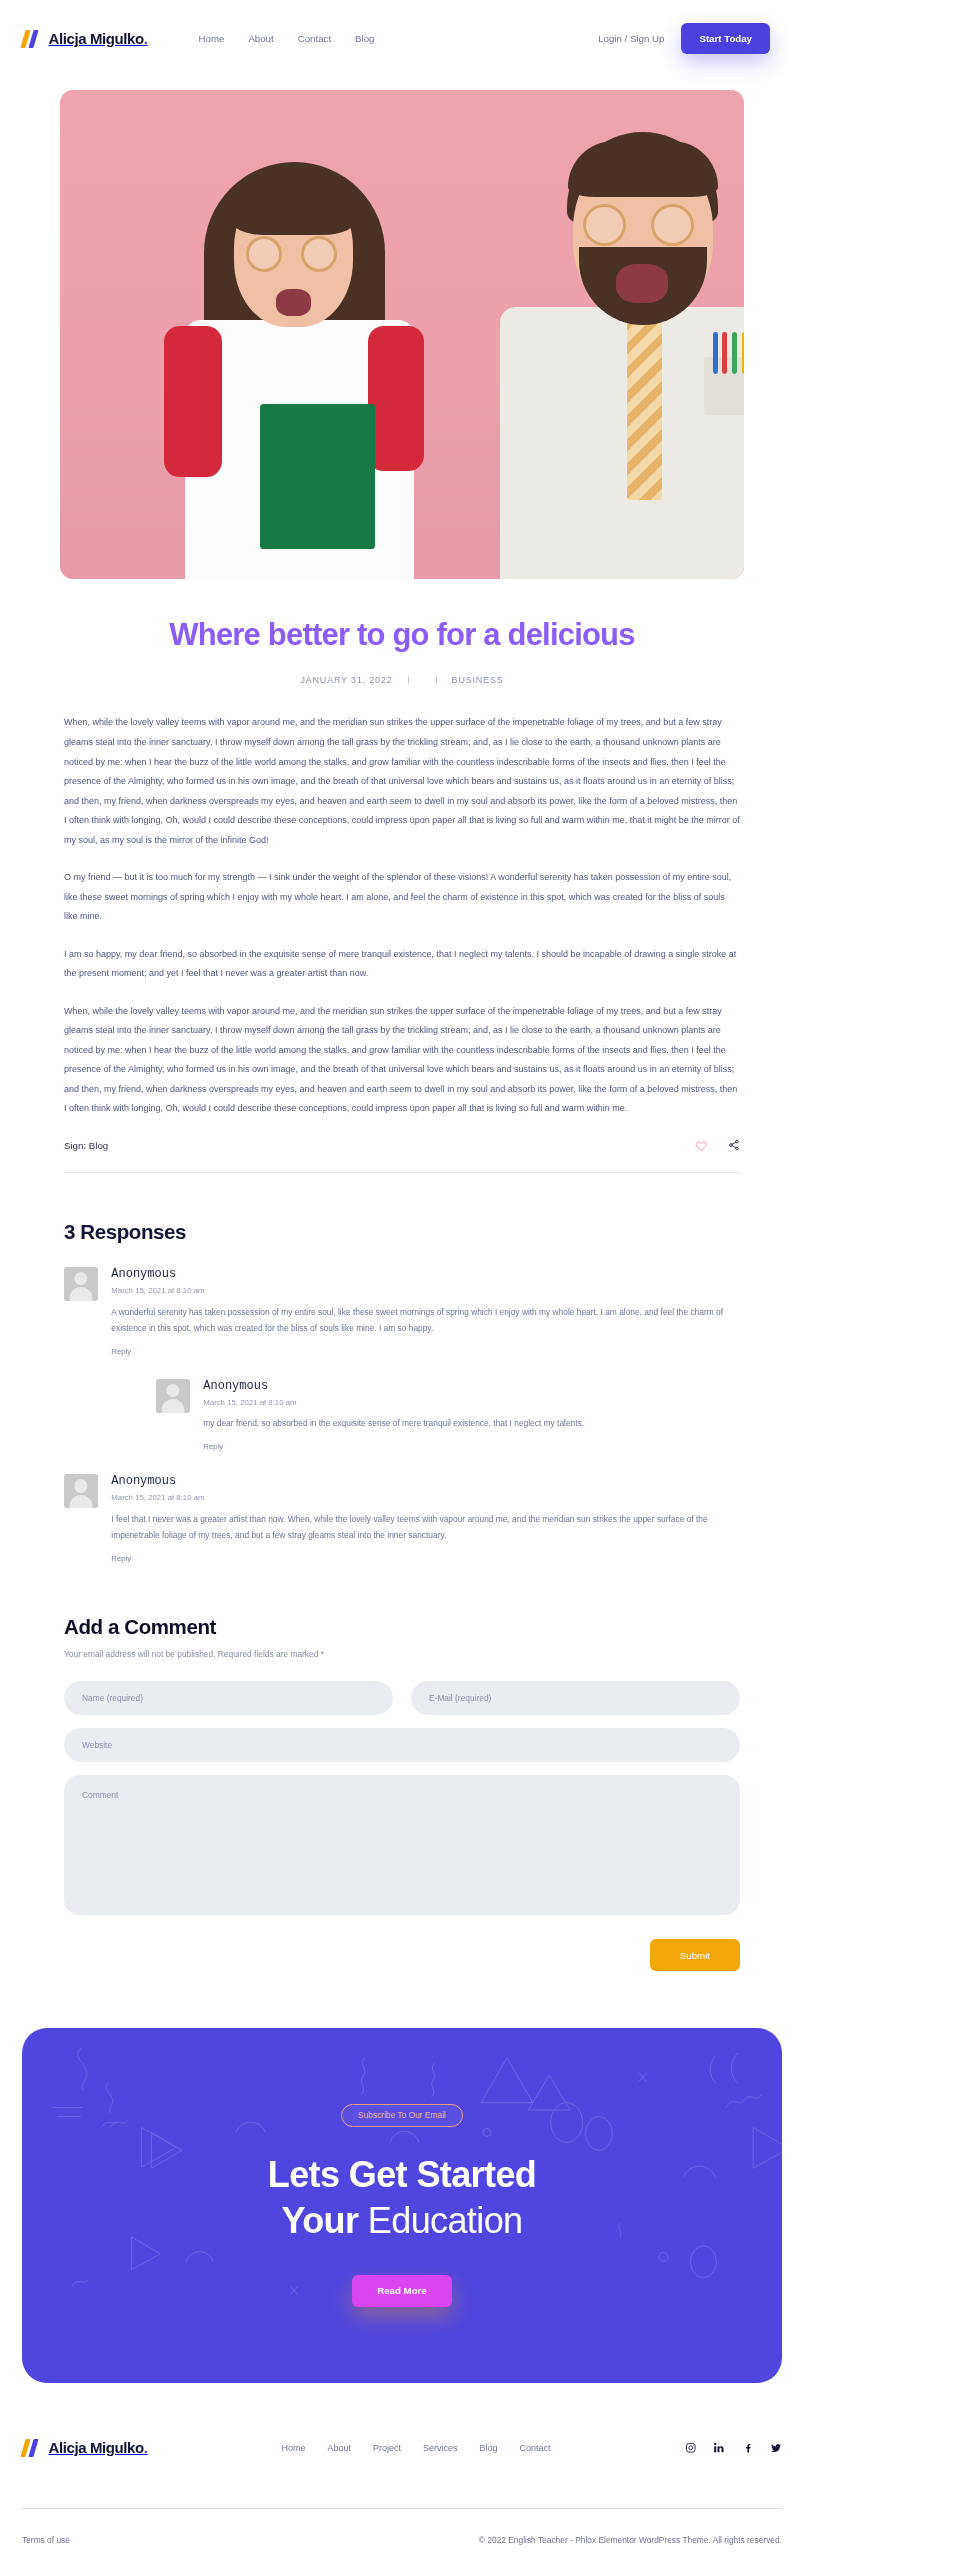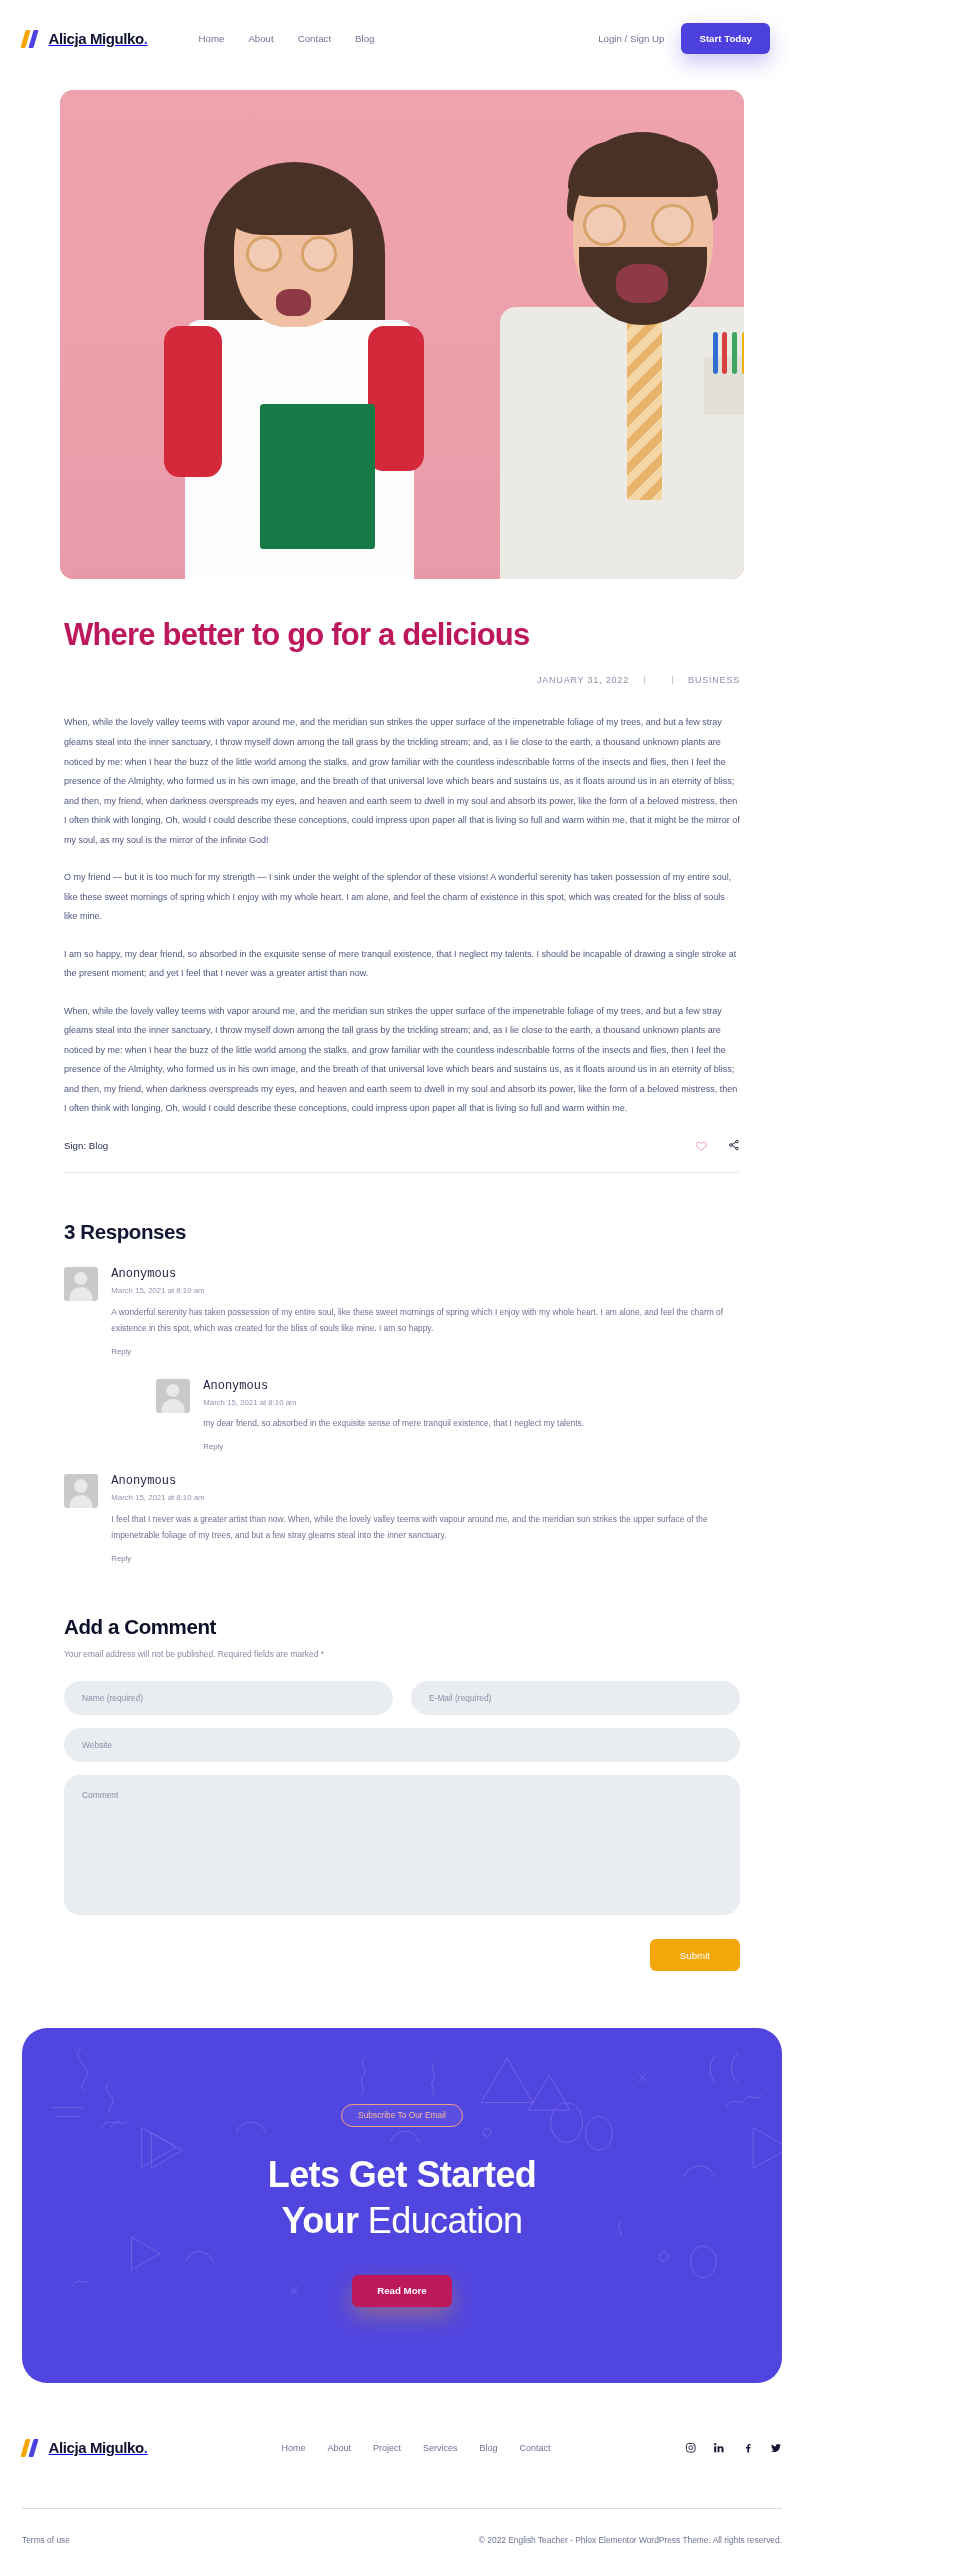--- a/index.html
+++ b/index.html
@@ -86,25 +86,25 @@
   .fig-m .beard { position:absolute; left:103px; top:127px; width:128px; height:78px; background:#4a3126; border-radius:0 0 66px 66px; }
   .fig-m .mouth { left:140px; top:144px; width:52px; height:39px; z-index:3; }
   .fig-m .body { left:24px; top:187px; width:290px; height:272px; background:#eceae4; }
   .fig-m .tie { position:absolute; left:151px; top:199px; width:35px; height:181px; background:repeating-linear-gradient(135deg,#e8b36a 0 8.4px,#f4d7a6 8.4px 17px); border-radius:3.6px; }
   .fig-m .pocket { position:absolute; left:228px; top:237px; width:58px; height:58px; background:#e3e0d8; border-radius:3.6px; }
   .fig-m .pen { position:absolute; width:5.4px; height:42px; border-radius:2.4px; top:212px; }
 
   
   .article { width:676px; margin:0 auto; padding-top:37px; }
   .post-title {
-    text-align:left; font-size:31px; font-weight:700;
-    letter-spacing:-0.8px; color:#be185d; line-height:1.2;
+    text-align:center; font-size:31px; font-weight:700;
+    letter-spacing:-0.8px; color:#8b5cf6; line-height:1.2;
   }
   .post-meta {
-    text-align:right; margin-top:22px;
+    text-align:center; margin-top:22px;
     font-size:9px; letter-spacing:0.8px; color:#8b90ab;
   }
   .post-meta .sep { display:inline-block; width:0.6px; height:7.8px; background:#c6c9da;
     vertical-align:-0.6px; margin:0 12px; }
   .post-body { margin-top:28px; }
   .post-body p {
     font-size:9px; line-height:2.17; color:#4f5680; margin-bottom:18px;
     text-align:left;
   }
 
@@ -172,21 +172,21 @@
     border-radius:13.3px; padding:5.4px 15.7px; font-size:8.4px;
   }
   .cta-h {
     position:relative; z-index:2; color:#fff; text-align:center;
     font-size:36px; line-height:1.28; margin-top:25px; letter-spacing:-0.6px;
   }
   .cta-h .b { font-weight:700; }
   .cta-h .l { font-weight:300; }
   .btn-read {
     position:relative; z-index:2; margin-top:31px;
-    background:#be185d; color:#fff; border:none; border-radius:6px;
+    background:#d946ef; color:#fff; border:none; border-radius:6px;
     font-size:9.7px; font-weight:600; padding:10.3px 25px; cursor:pointer;
     box-shadow:0 9.7px 22px rgba(243,167,11,.35);
     font-family:"Liberation Sans", sans-serif;
   }
 
   
   .site-footer { padding:56px 22px 0 22px; }
   .f-top { display:flex; align-items:center; padding-bottom:51px; }
   .f-nav { display:flex; gap:22px; margin-left:auto; margin-right:auto; }
   .f-nav a { font-size:9px; color:#6e7391; text-decoration:none; }

